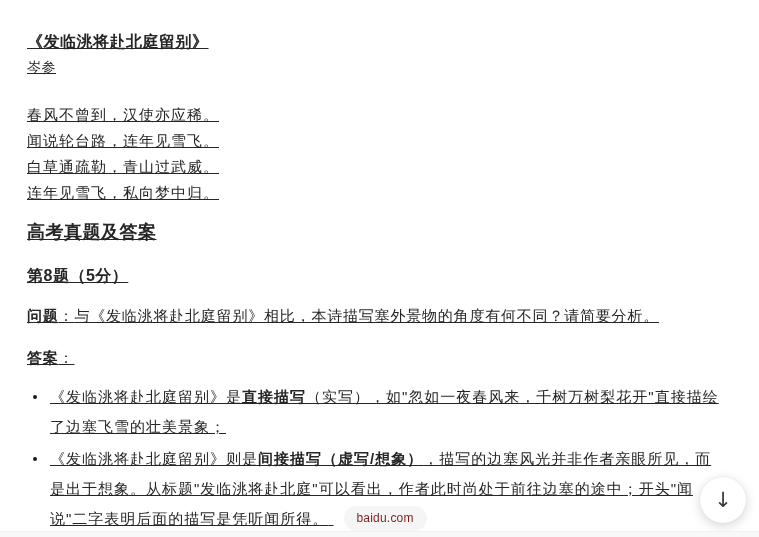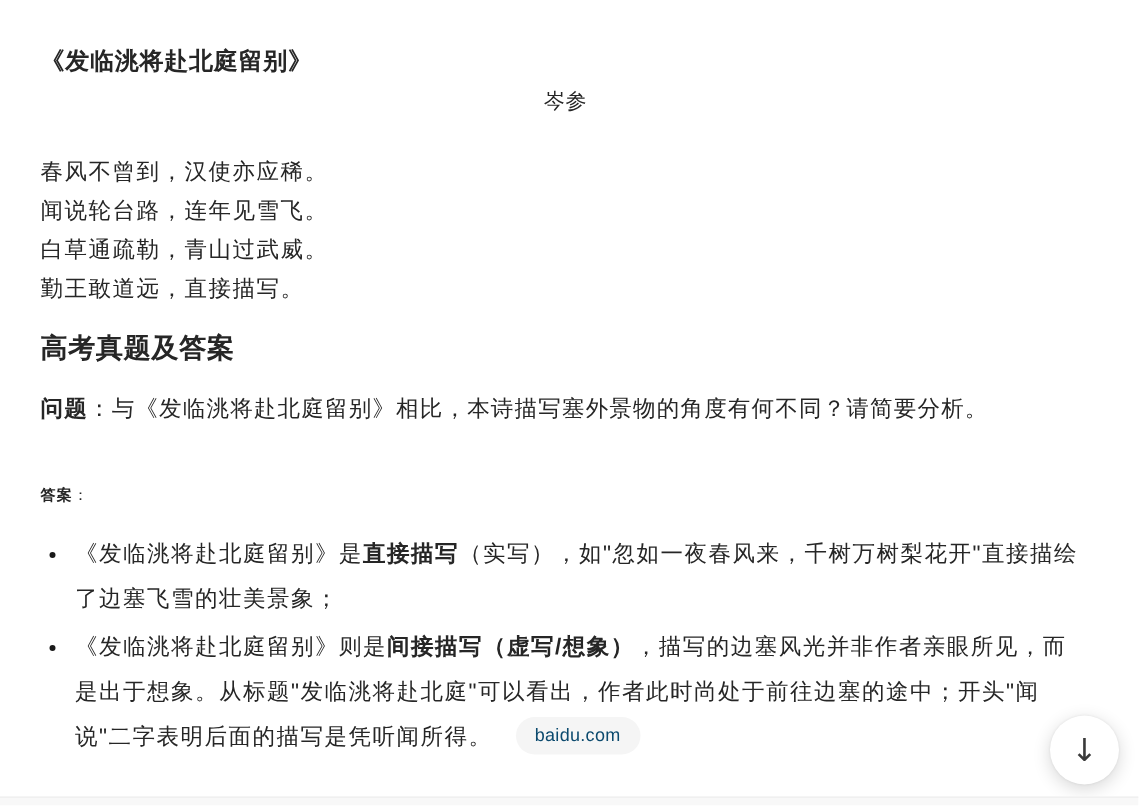--- a/index.html
+++ b/index.html
@@ -12,34 +12,34 @@
     height: 537px;
     background: #ffffff;
     position: relative;
     overflow: hidden;
     font-family: "Liberation Sans", "DejaVu Sans", sans-serif;
     color: #262626;
     -webkit-font-smoothing: antialiased;
   }
   .page {
     padding: 31px 32px 0 27px;
+    text-decoration: underline;
   }
   .poem-title {
     margin: 0;
     font-size: 16px;
     line-height: 22px;
     font-weight: 700;
     letter-spacing: 0.5px;
   }
   .poem-author {
     margin-top: 4px;
     font-size: 14px;
     line-height: 20px;
     letter-spacing: 0.5px;
-    text-align: center;
   }
   .poem {
     margin-top: 25px;
     font-size: 15px;
     line-height: 26px;
     letter-spacing: 1px;
   }
   .section-heading {
     margin: 13px 0 16px 0;
     font-size: 18px;
@@ -54,22 +54,22 @@
     font-weight: 700;
     letter-spacing: 0.5px;
   }
   .question-line {
     margin: 16px 0 0 0;
     font-size: 15px;
     line-height: 24px;
     letter-spacing: 0.8px;
   }
   .answer-line {
-    margin: 34px 0 0 0;
-    font-size: 10px;
+    margin: 18px 0 0 0;
+    font-size: 15px;
     line-height: 24px;
     letter-spacing: 0.8px;
   }
   .question-line strong, .answer-line strong { font-weight: 700; }
   .answer-list {
     margin: 12px 0 0 0;
     padding: 0;
     list-style: none;
     font-size: 15px;
     line-height: 30px;
@@ -87,21 +87,21 @@
     top: 13px;
     width: 4px;
     height: 4px;
     border-radius: 50%;
     background: #1a1a1a;
   }
   .bullet-text strong { font-weight: 700; text-align: center; }
   .chip {
     display: inline-block;
     background: #f5f5f5;
-    color: #0c4a6e;
+    color: #7f1d1d;
     border-radius: 13px;
     height: 25px;
     line-height: 25px;
     padding: 0 13px;
     font-size: 12px;
     letter-spacing: 0.2px;
     margin-left: 10px;
     vertical-align: 2px;
     cursor: pointer;
     white-space: nowrap;
@@ -144,25 +144,26 @@
 <div class="page">
 
   <h1 class="poem-title">《发临洮将赴北庭留别》</h1>
 
   <div class="poem-author">岑参</div>
 
   <div class="poem">
       <div>春风不曾到，汉使亦应稀。</div>
       <div>闻说轮台路，连年见雪飞。</div>
       <div>白草通疏勒，青山过武威。</div>
-      <div>勤王敢道远，直接描写。</div>
+      <div>连年见雪飞，私向梦中归。</div>
     </div>
 
   <h2 class="section-heading">高考真题及答案</h2>
 
+  <h3 class="question-number">第8题（5分）</h3>
 
   <p class="question-line"><strong>问题</strong><span>：</span><span>与《发临洮将赴北庭留别》相比，本诗描写塞外景物的角度有何不同？请简要分析。</span></p>
 
   <p class="answer-line"><strong>答案</strong><span>：</span></p>
 
   <ul class="answer-list">
       <li class="answer-item">
     <span class="bullet-text"><span>《发临洮将赴北庭留别》是</span><strong>直接描写</strong><span>（实写），如"忽如一夜春风来，千树万树梨花开"直接描绘了边塞飞雪的壮美景象；</span></span>
   </li>
       <li class="answer-item">

